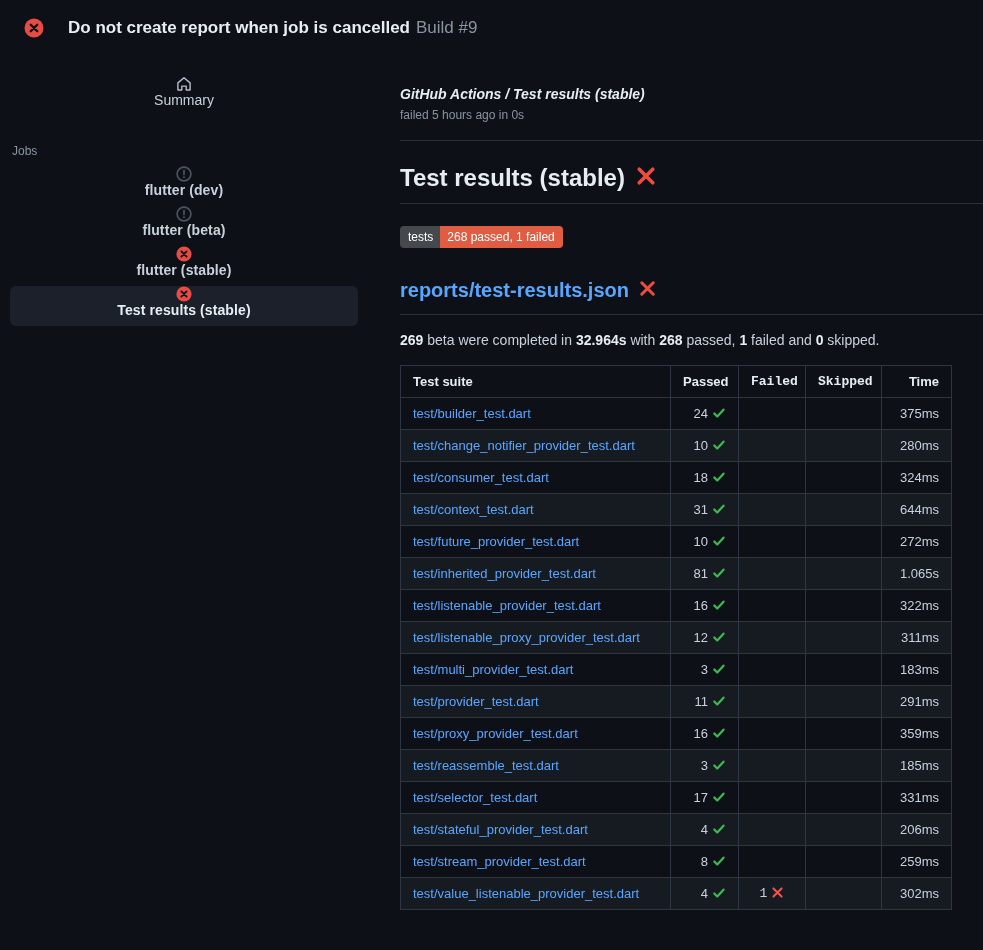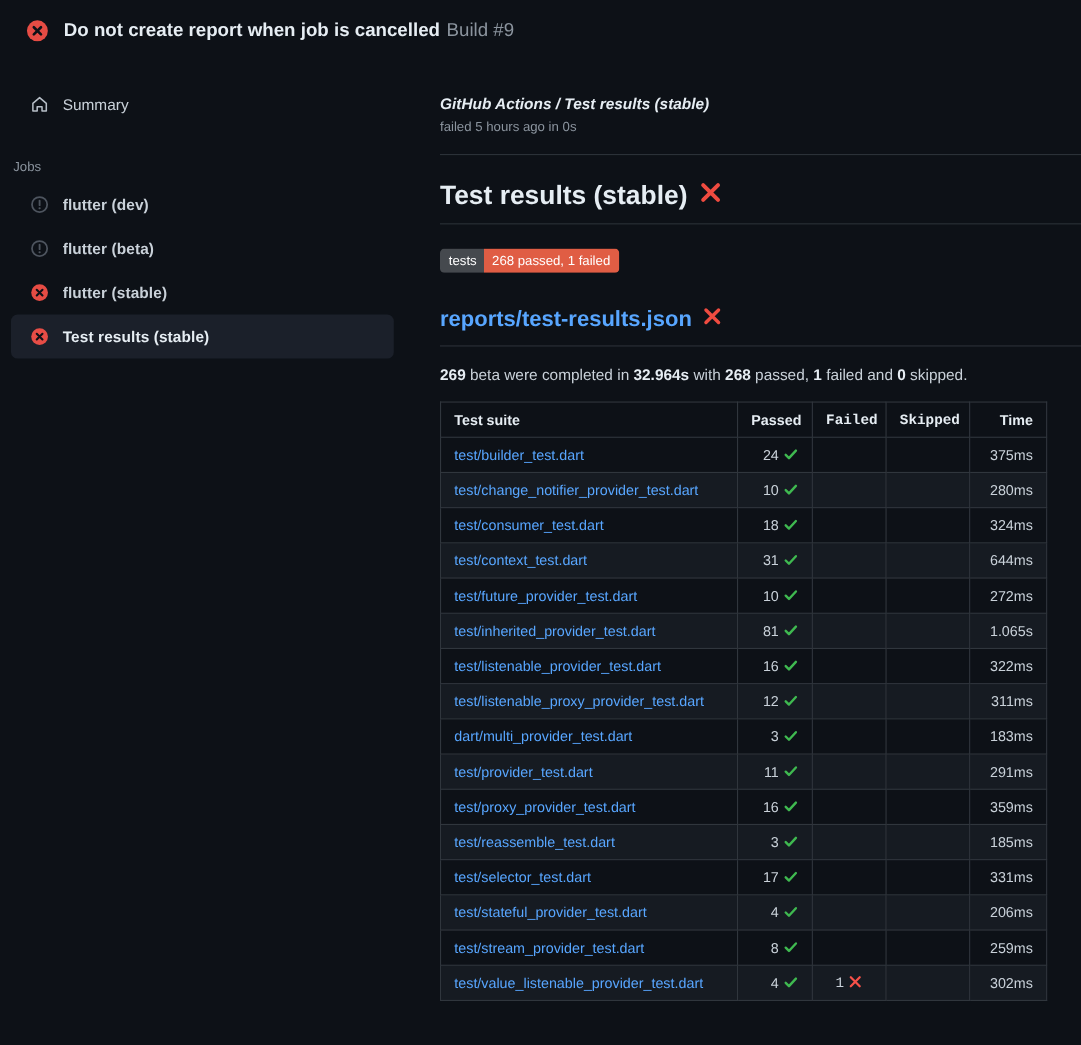--- a/index.html
+++ b/index.html
@@ -9,30 +9,30 @@
     --badge-label-bg:#45494e; --badge-value-bg:#e05d44; --sel-bg:#1b202a;
   }
   *{box-sizing:border-box;}
   html,body{margin:0;padding:0;}
   body{
     width:983px;height:950px;overflow:hidden;
     background:var(--bg);color:var(--text-body);
     font-family:"Liberation Sans","DejaVu Sans",sans-serif;
   }
   
-  .topbar{display:flex;align-items:center;gap:14px;height:56px;padding:0 24px;text-align:right;}
+  .topbar{display:flex;align-items:center;gap:24px;height:56px;padding:0 24px;text-align:right;}
   .topbar .icon-wrap{display:flex;flex:none;}
   .run-title{font-size:17px;font-weight:700;color:var(--text-primary);margin:0;line-height:1.2;}
   .build-no{color:var(--text-muted);font-weight:400;margin-left:6px;}
   
   .layout{display:flex;align-items:flex-start;}
   .sidebar{width:368px;flex:none;padding-top:20px;}
   .side-item{
-    display:flex;align-items:center;gap:13px;margin:0 10px;padding:0 18px;
-    height:38px;border-radius:6px;font-size:14px;color:var(--text-body);cursor:pointer;
+    display:flex;align-items:center;margin:0 10px;padding:0 18px;
+    height:38px;border-radius:6px;font-size:14px;color:var(--text-body);cursor:pointer;flex-direction:column;
   }
   .side-item .icon-wrap{display:flex;flex:none;}
   .jobs-label{color:var(--text-muted);font-size:12px;margin:30px 0 8px;padding-left:12px;}
   .job-item{height:40px;font-weight:600;letter-spacing:.1px;}
   .job-item.selected{background:var(--sel-bg);color:var(--text-primary);font-weight:700;}
   
   .main{flex:1;min-width:0;padding:30px 0 0 32px;}
   .breadcrumb{font-size:14px;font-weight:700;color:var(--text-primary);font-style:italic;}
   .status-line{font-size:12px;color:var(--text-muted);margin-top:6px;}
   .rule{border:none;border-top:1px solid var(--divider);margin:18px 0 0;}
@@ -241,21 +241,21 @@
           <tr>
             <td><a href="#">test/listenable_proxy_provider_test.dart</a></td>
             <td class="al-right"><span class="num">12</span><svg class="cell-icon" width="14" height="14" viewBox="0 0 16 16" fill="none">
                 <path d="M2.6 8.6l3.4 3.4 7.2-7.8" stroke="#3fb950" stroke-width="2.5" stroke-linecap="round" stroke-linejoin="round"></path>
               </svg></td>
             <td class="al-center"></td>
             <td class="al-center"></td>
             <td class="al-right time-val">311ms</td>
           </tr>
           <tr>
-            <td><a href="#">dart/multi_provider_test.dart</a></td>
+            <td><a href="#">test/multi_provider_test.dart</a></td>
             <td class="al-right"><span class="num">3</span><svg class="cell-icon" width="14" height="14" viewBox="0 0 16 16" fill="none">
                 <path d="M2.6 8.6l3.4 3.4 7.2-7.8" stroke="#3fb950" stroke-width="2.5" stroke-linecap="round" stroke-linejoin="round"></path>
               </svg></td>
             <td class="al-center"></td>
             <td class="al-center"></td>
             <td class="al-right time-val">183ms</td>
           </tr>
           <tr>
             <td><a href="#">test/provider_test.dart</a></td>
             <td class="al-right"><span class="num">11</span><svg class="cell-icon" width="14" height="14" viewBox="0 0 16 16" fill="none">

